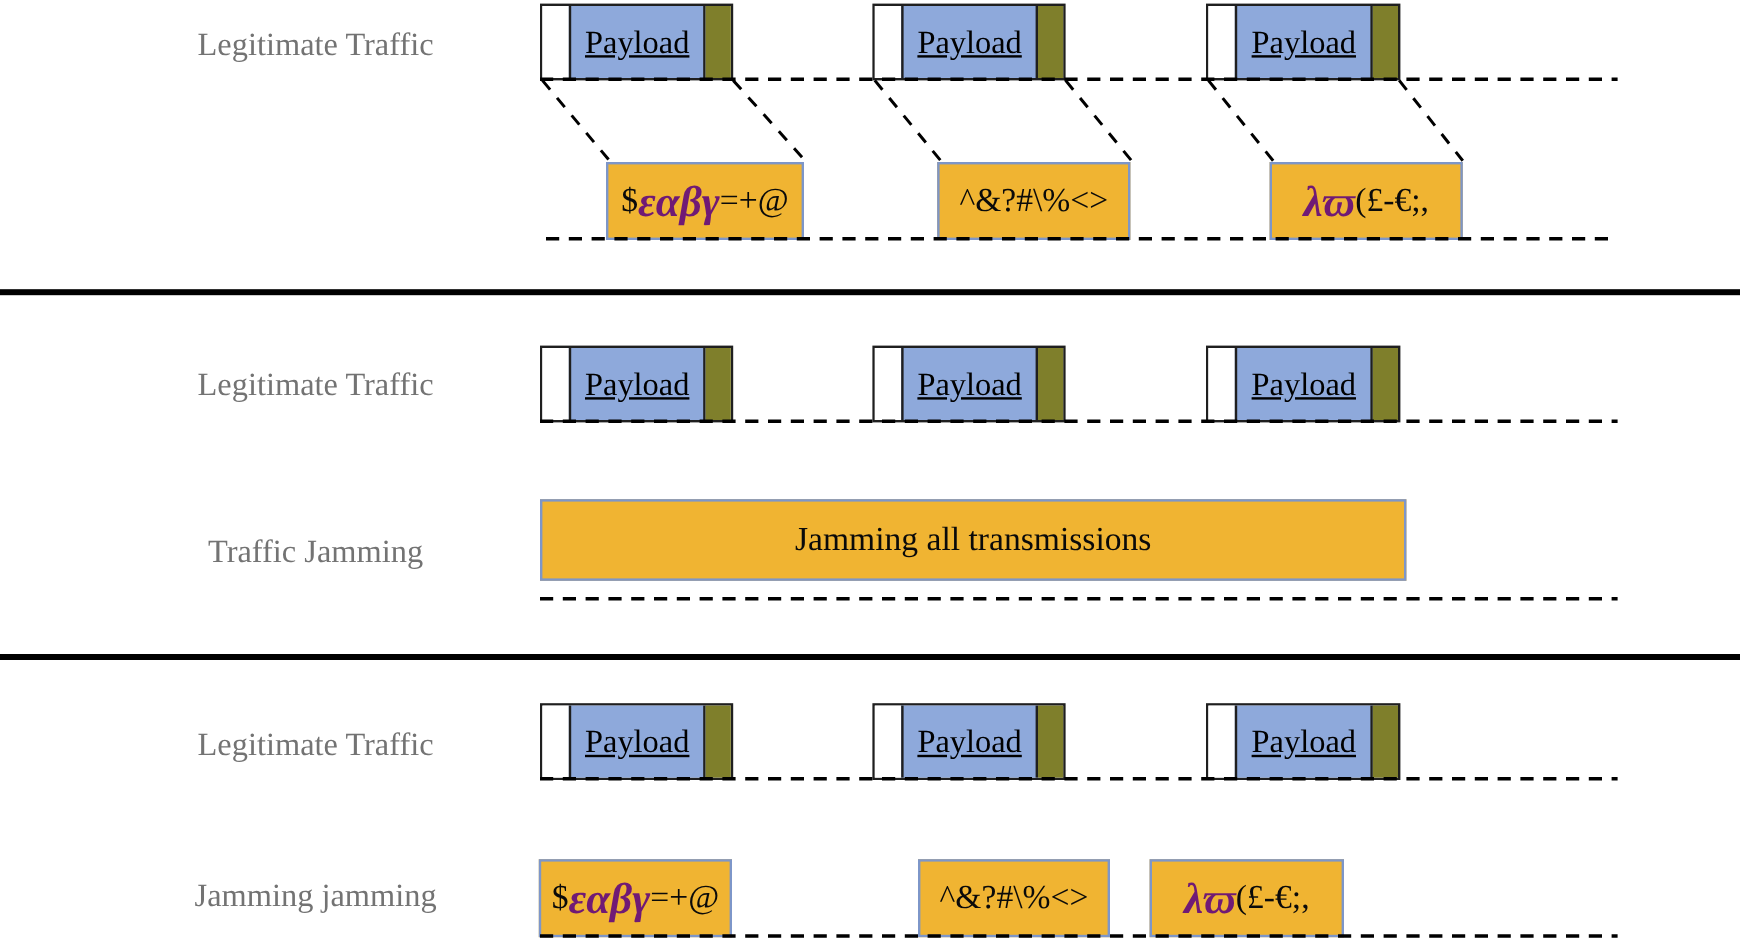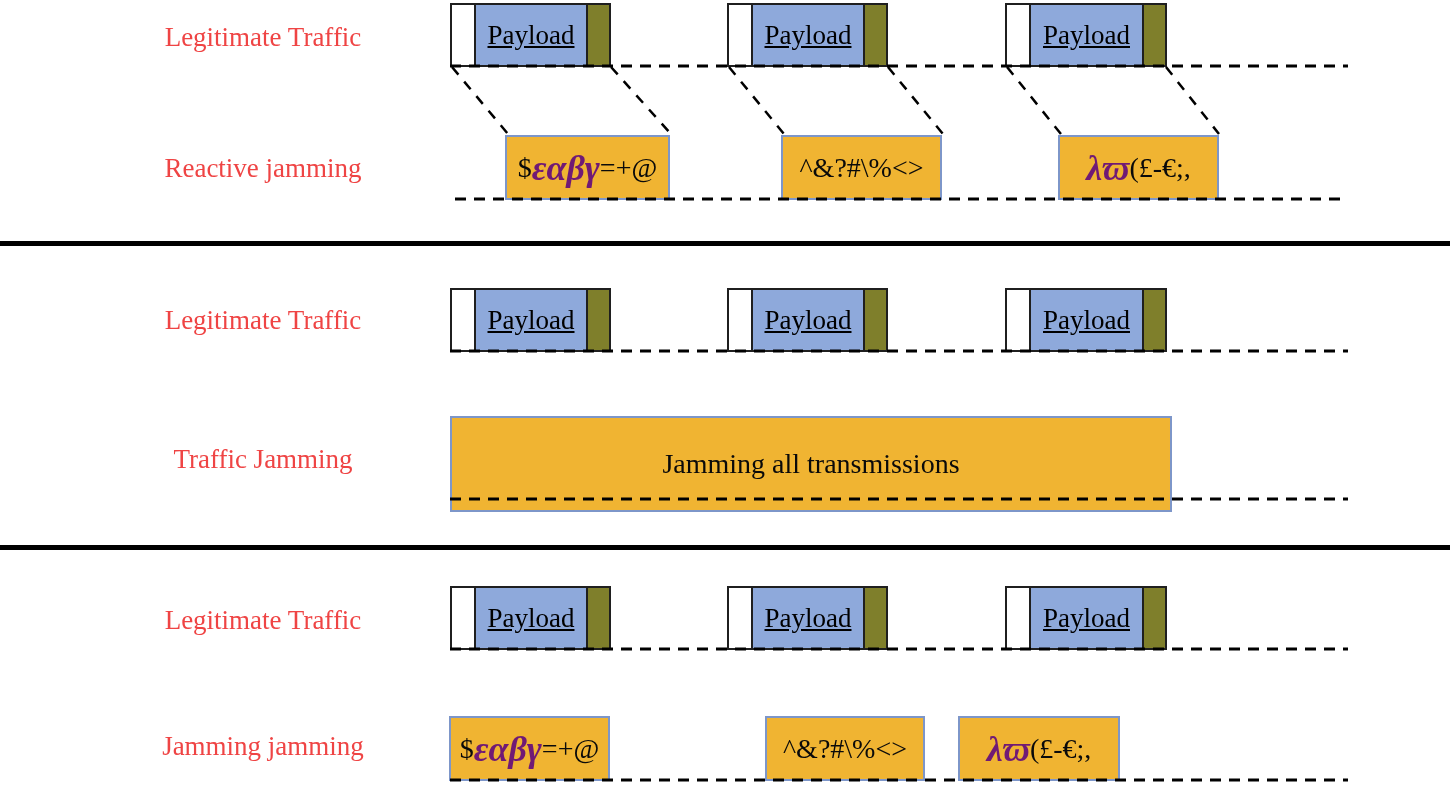--- a/index.html
+++ b/index.html
@@ -2,21 +2,21 @@
 <html><head>
 <meta charset="utf-8">
 <style>
   html,body{margin:0;padding:0;background:#ffffff;}
   .canvas{
     position:relative;width:1450px;height:785px;background:#ffffff;
     font-family:"Liberation Serif", serif;color:#000;overflow:hidden;
   }
   .row-label{
     position:absolute;width:330px;text-align:center;
-    font-size:27px;line-height:32px;color:#ef4444;
+    font-size:27px;line-height:32px;color:#737373;
   }
   
   .payload{
     position:absolute;height:64px;display:flex;box-sizing:border-box;
     border:2px solid #1f1f1f;background:#ffffff;z-index:2;text-decoration:underline;
   }
   .seg{height:100%;box-sizing:border-box;}
   .seg.white{width:22px;background:#ffffff;}
   .seg.blue{
     flex:1;background:#8EA9DB;border-left:2px solid #1f1f1f;border-right:2px solid #1f1f1f;
@@ -62,21 +62,20 @@
     <div class="seg olive"></div>
   </div>
   <div class="payload" style="left:1005px;top:3px;width:162px;">
     <div class="seg white"></div>
     <div class="seg blue">
       <span class="payload-text">Payload</span>
     </div>
     <div class="seg olive"></div>
   </div>
 
-  <div class="row-label" style="left:98px;top:152px;">Reactive jamming</div>
 
   <div class="jam" style="left:505px;top:135px;width:165px;">
     <span class="plain">$</span><span class="bi">εαβγ</span><span class="plain">=+@</span>
   </div>
   <div class="jam" style="left:781px;top:135px;width:161px;">
     <span class="plain"></span><span class="bi"></span><span class="plain">^&amp;?#\%&lt;&gt;</span>
   </div>
   <div class="jam" style="left:1058px;top:135px;width:161px;">
     <span class="plain"></span><span class="bi">λϖ</span><span class="plain">(£-€;,</span>
   </div>
@@ -102,21 +101,21 @@
   <div class="payload" style="left:1005px;top:288px;width:162px;">
     <div class="seg white"></div>
     <div class="seg blue">
       <span class="payload-text">Payload</span>
     </div>
     <div class="seg olive"></div>
   </div>
 
   <div class="row-label" style="left:98px;top:443px;">Traffic Jamming</div>
 
-  <div class="constant-jam" style="left:450px;top:416px;width:722px;height:96px;">
+  <div class="constant-jam" style="left:450px;top:416px;width:722px;height:68px;">
     <span>Jamming all transmissions</span>
   </div>
 
   <div class="divider" style="top:545px;"></div>
 
   <div class="row-label" style="left:98px;top:604px;">Legitimate Traffic</div>
 
   <div class="payload" style="left:450px;top:586px;width:161px;">
     <div class="seg white"></div>
     <div class="seg blue">

